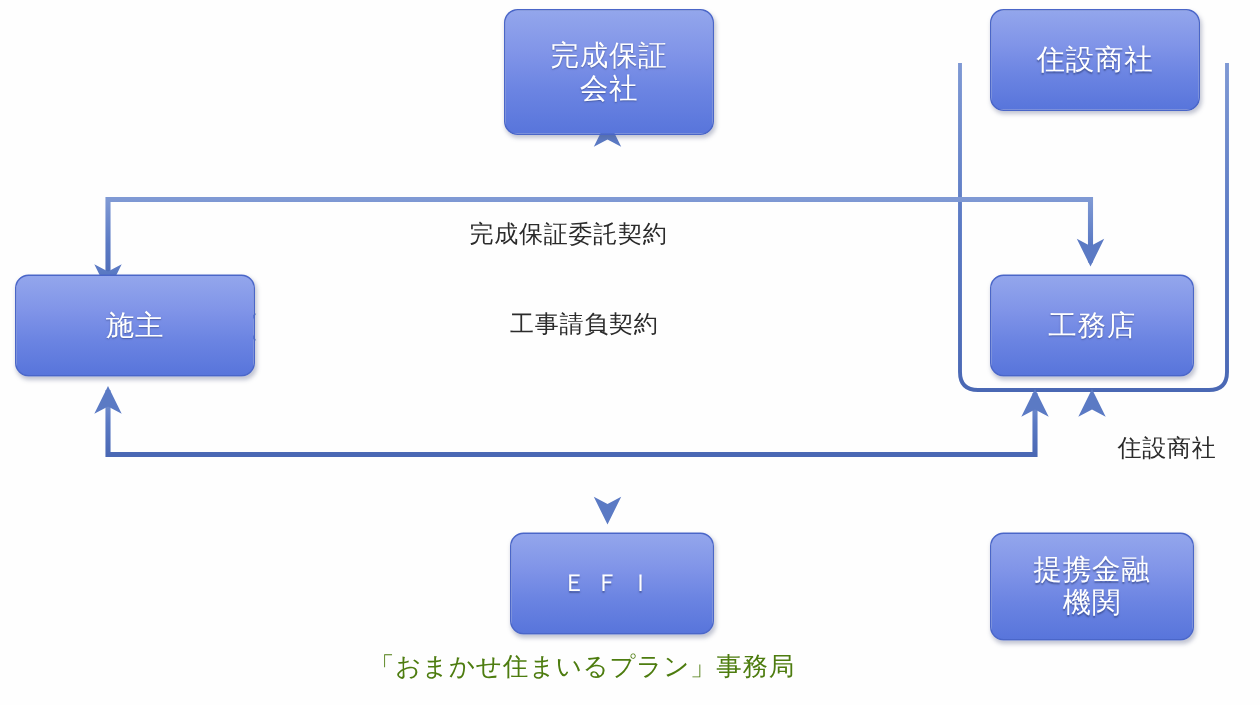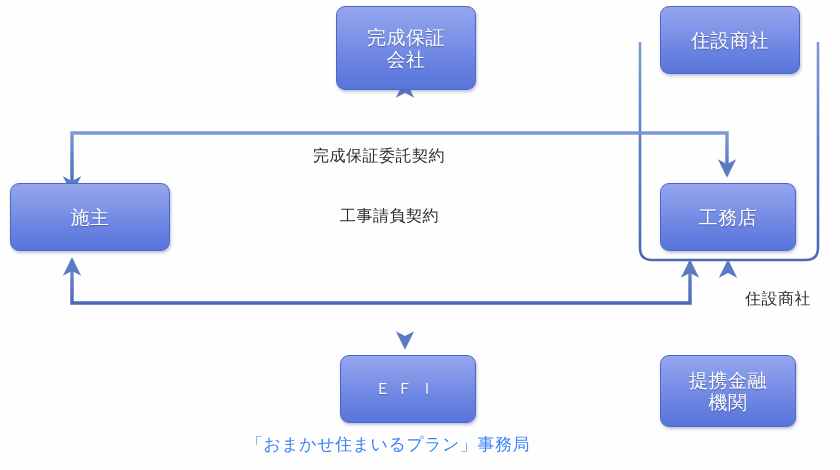--- a/index.html
+++ b/index.html
@@ -52,21 +52,21 @@
   }
   .edge-label {
     position: absolute;
     color: #2b2b2b;
     font-size: 16px;
     white-space: nowrap;
     letter-spacing: 0.5px;
   }
   .caption {
     position: absolute;
-    color: #3b82f6;
+    color: #4d7c0f;
     font-size: 17px;
     white-space: nowrap;
     letter-spacing: 0.5px;
   }
 </style>
 </head>
 <body>
 
 <div id="diagram-root">
 

